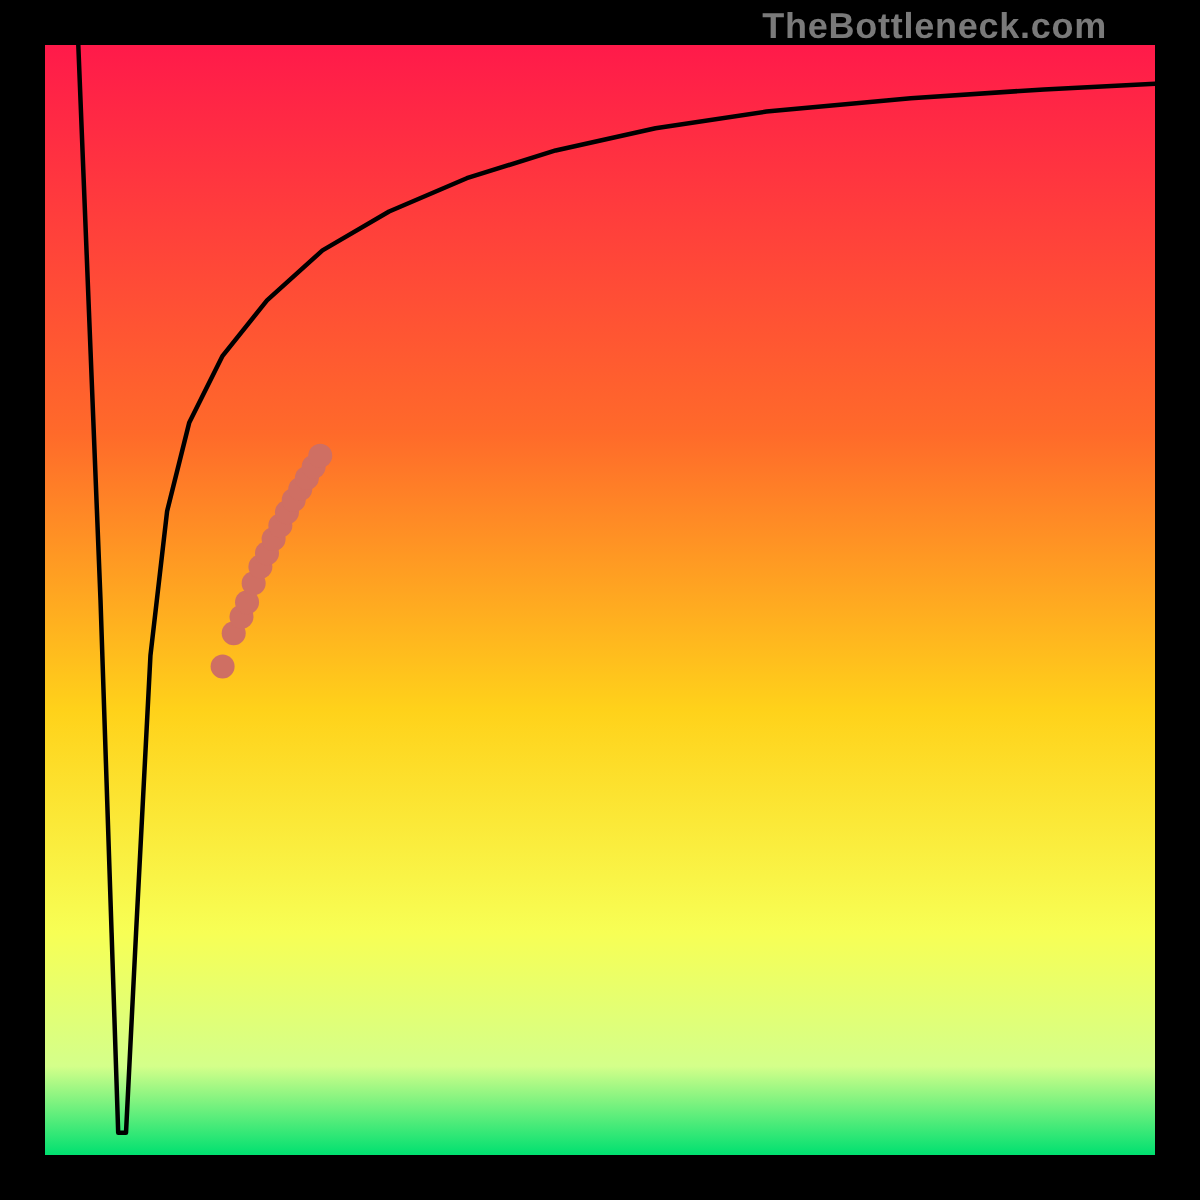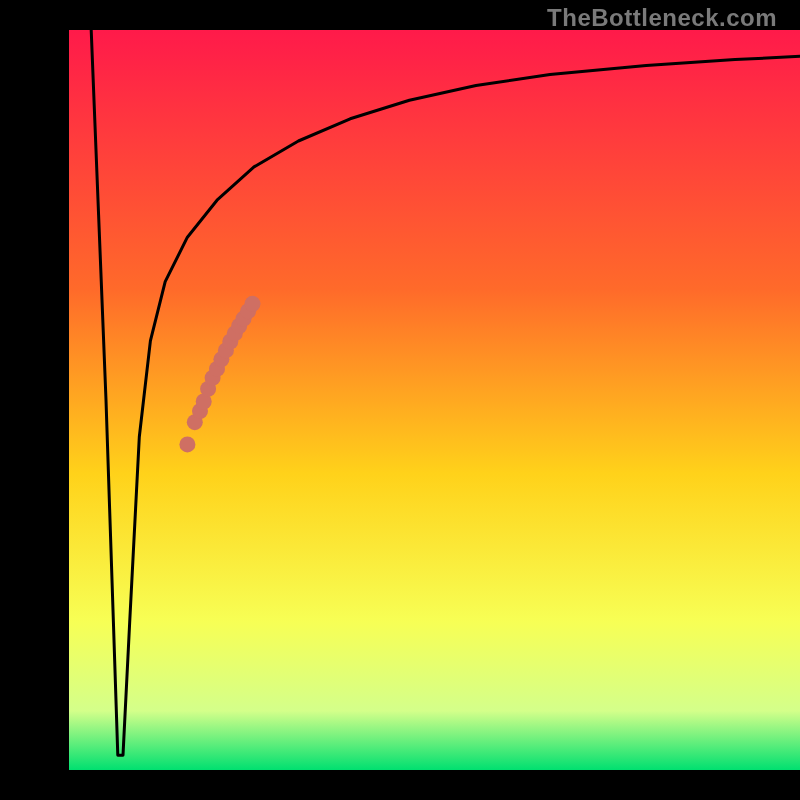--- a/index.html
+++ b/index.html
@@ -7,21 +7,20 @@
     padding: 0;
     width: 800px;
     height: 800px;
     background: #000000;
     overflow: hidden;
   }
   .stage {
     position: relative;
     width: 748px;
     height: 800px;
-    margin-left: 39px;
   }
   .watermark {
     position: absolute;
     top: 4px;
     right: 10px;
     font-family: Arial, Helvetica, sans-serif;
     font-size: 24px;
     font-weight: 600;
     color: #7a7a7a;
     letter-spacing: 0.5px;

